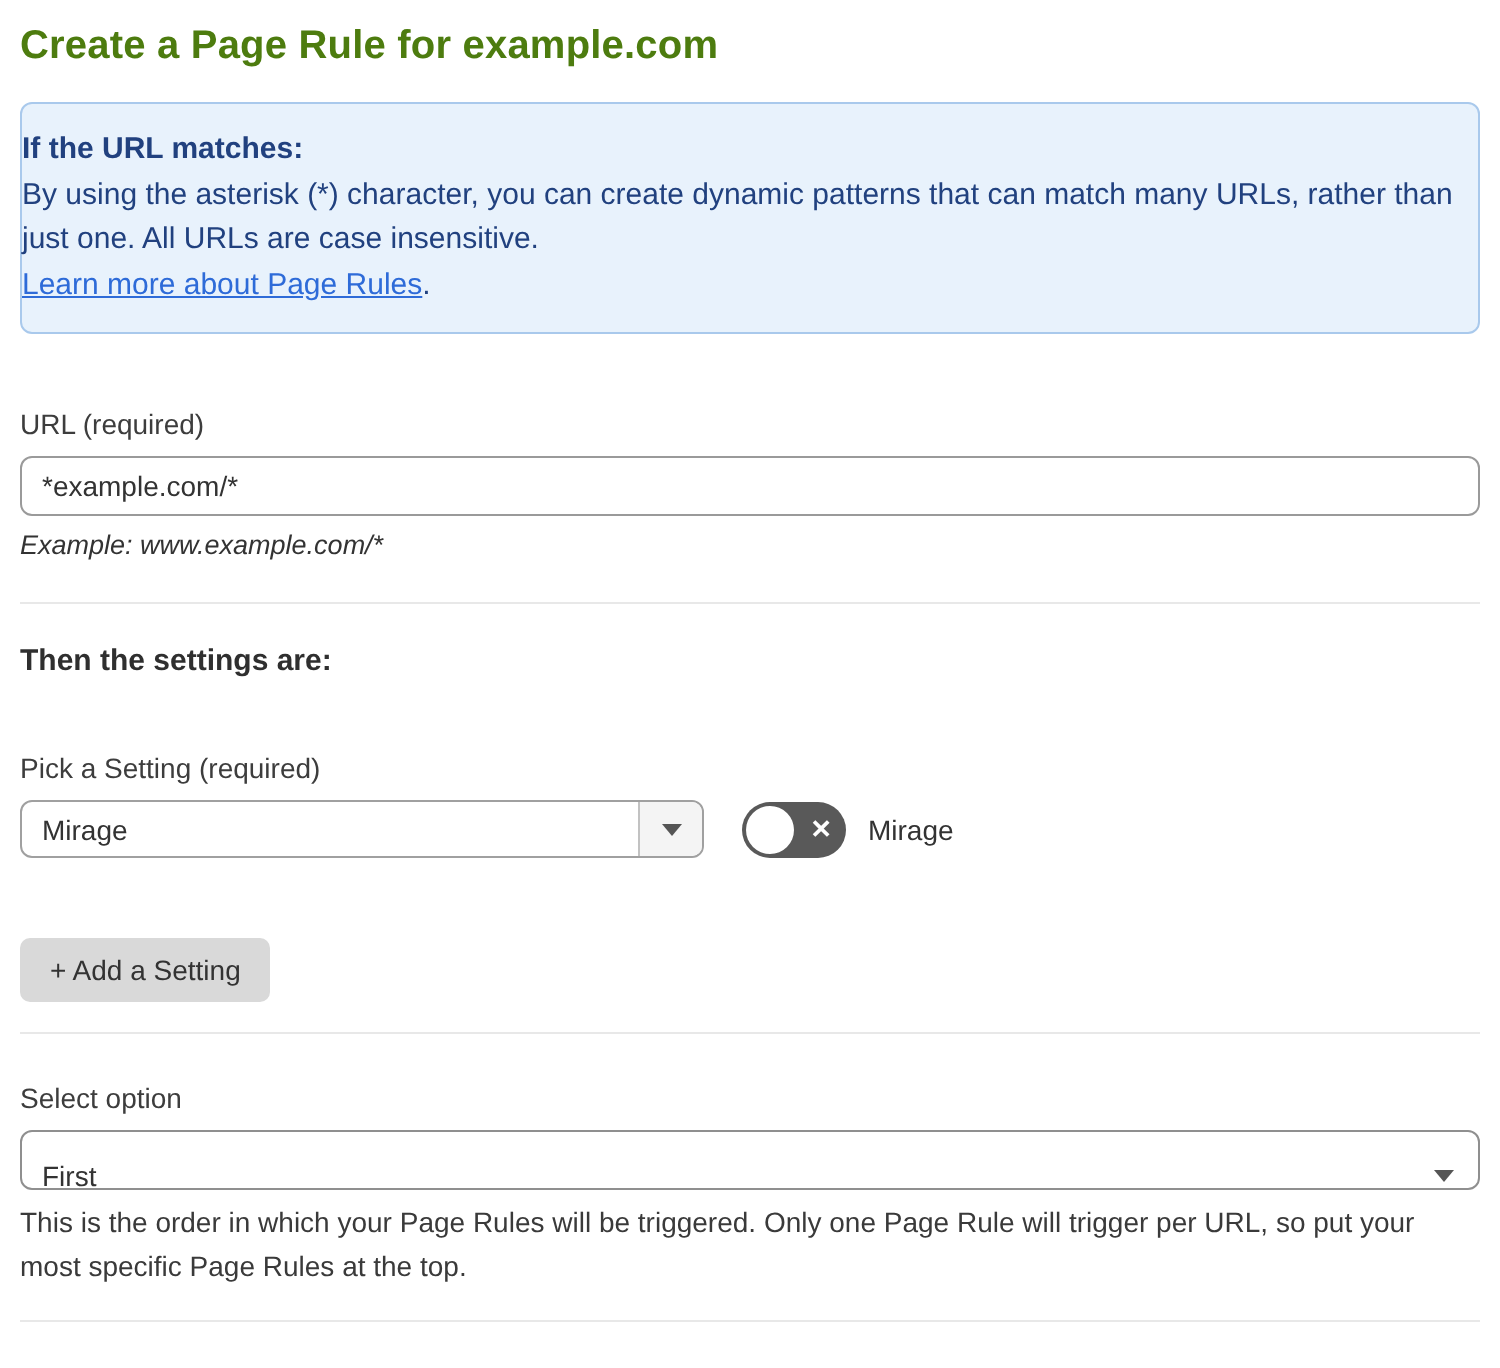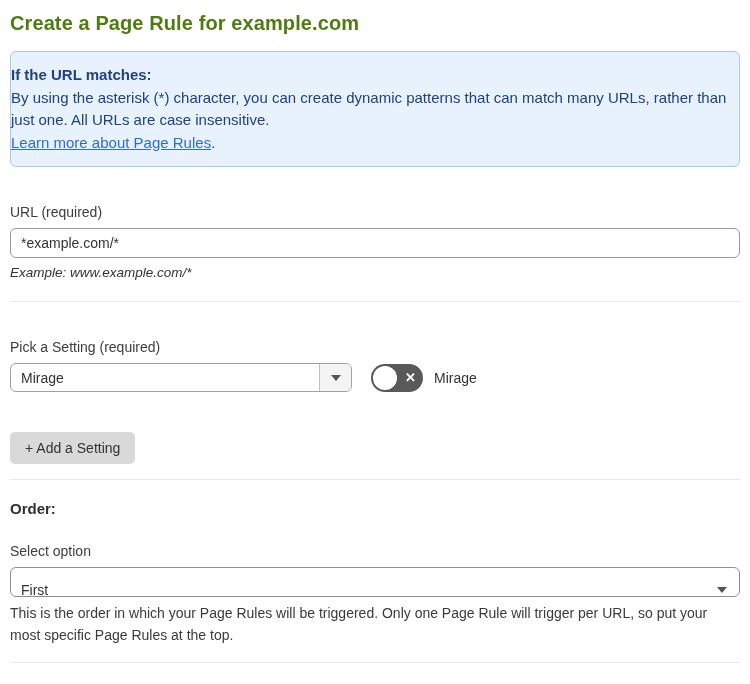--- a/index.html
+++ b/index.html
@@ -203,20 +203,21 @@
     <div class="info-body">By using the asterisk (*) character, you can create dynamic patterns that can match many URLs, rather than just one. All URLs are case insensitive.</div>
     <div><span class="info-link">Learn more about Page Rules</span><span>.</span></div>
   </div>
 
   <div class="field-label">URL (required)</div>
   <input type="text" class="text-input" value="*example.com/*" style="">
   <div class="helper-text">Example: www.example.com/*</div>
 
   <hr class="divider divider-1">
 
+  <div class="section-heading">Then the settings are:</div>
 
   <div class="field-label">Pick a Setting (required)</div>
 
   <div class="setting-row">
     <div class="dropdown">
       <div class="dropdown-value">Mirage</div>
       <div class="dropdown-button">
         <span class="caret-down"></span>
       </div>
     </div>
@@ -226,21 +227,20 @@
     </div>
     <span class="toggle-label">Mirage</span>
   </div>
 
   <div class="add-setting-wrap">
     <button class="btn btn-gray">+ Add a Setting</button>
   </div>
 
   <hr class="divider divider-2">
 
-  <div class="section-heading tight">Order:</div>
 
   <div class="field-label select-label-gap">Select option</div>
 
   <div class="select">
     <span>First</span>
     <span class="caret-down"></span>
   </div>
 
   <div class="order-helper">This is the order in which your Page Rules will be triggered. Only one Page Rule will trigger per URL, so put your most specific Page Rules at the top.</div>
 

